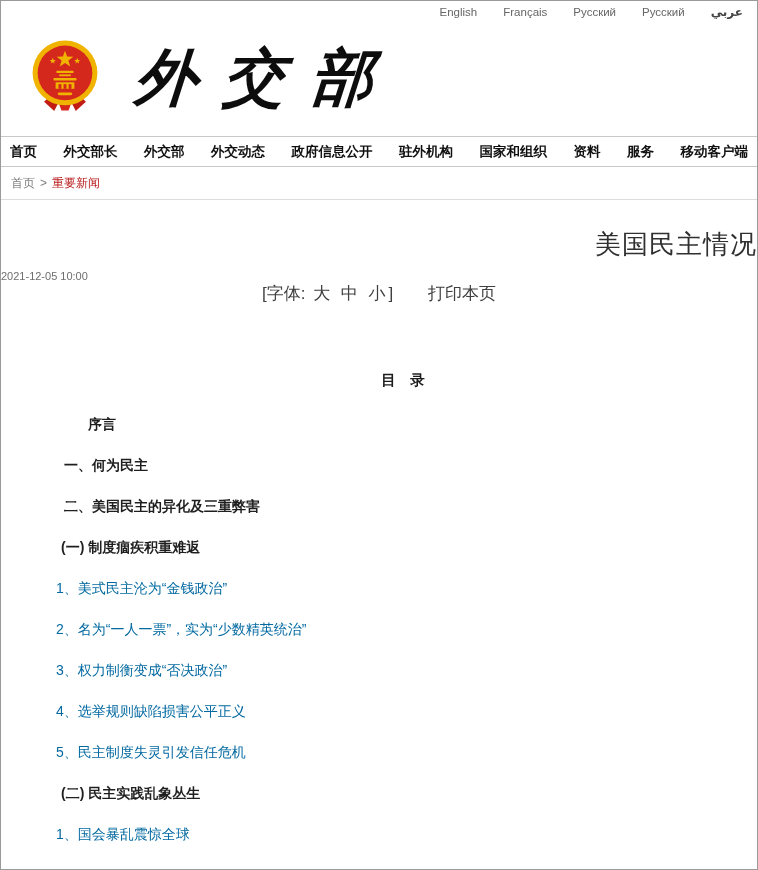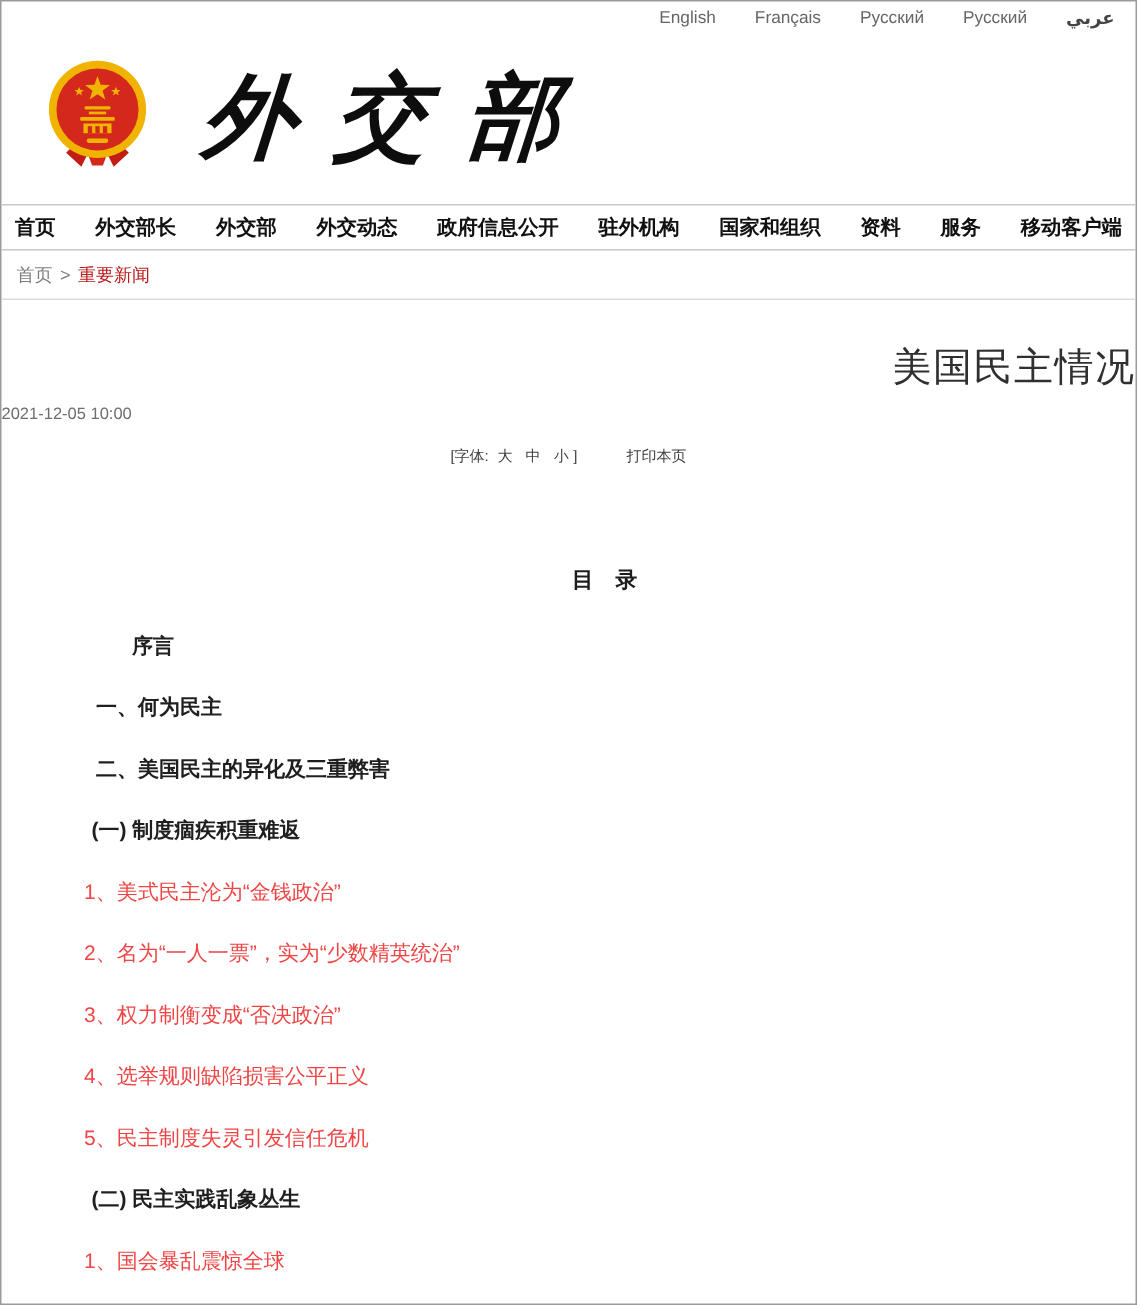--- a/index.html
+++ b/index.html
@@ -34,29 +34,29 @@
                 border-bottom:1px solid #dcdcdc; font-size:12px; }
   .breadcrumb .bc-home { color:#7d7d7d; text-decoration:none; cursor:pointer; }
   .breadcrumb .bc-sep { color:#7d7d7d; margin:0 5px; }
   .breadcrumb .bc-current { color:#b91c1c; }
 
   
   .article { padding-top:27px; }
   .art-title { text-align:right; font-size:26px; font-weight:400; color:#303030;
                letter-spacing:1px; }
   .art-date { text-align:left; font-size:11px; color:#6e6e6e; margin-top:8px; }
-  .art-tools { text-align:center; font-size:10px; color:#3f3f3f; margin-top:15px; }
+  .art-tools { text-align:center; font-size:17px; color:#3f3f3f; }
   .art-tools .fs-btn { cursor:pointer; margin:0 3px; color:#3f3f3f; }
   .art-tools .print-btn { margin-left:30px; cursor:pointer; color:#3f3f3f; }
 
   
   .toc-title { text-align:center; font-size:14.5px; font-weight:bold; color:#1c1c1c;
                margin-top:66px;margin-left:48px; }
   .toc { padding-left:47px; margin-top:15px; }
-  .toc-line { font-size:14px; line-height:14px; margin-top:27px; color:#ef4444; }
+  .toc-line { font-size:14px; line-height:14px; margin-top:27px; color:#0369a1; }
   .toc-line.bold { font-weight:bold; color:#1f1f1f; }
   .lv-preface { margin-left:40px; }
   .lv-sec { margin-left:16px; }
   .lv-sub { margin-left:13px; }
   .lv-item { margin-left:8px; }
 </style>
 </head>
 <body>
 
 <div class="page">

